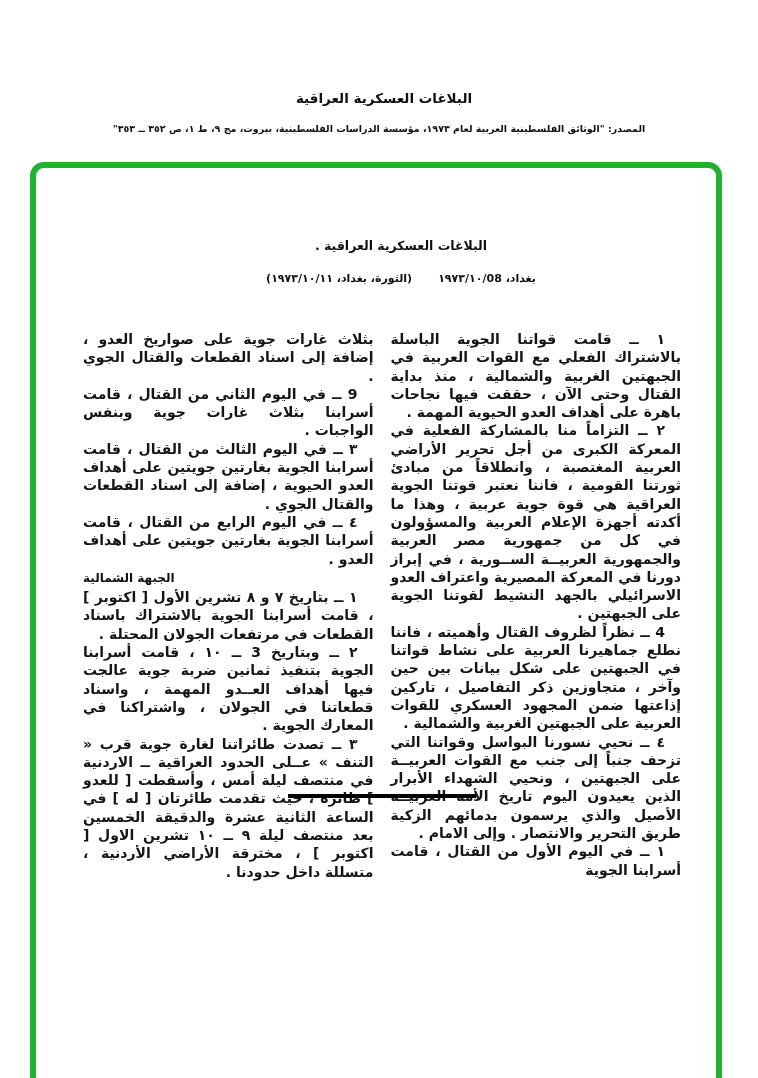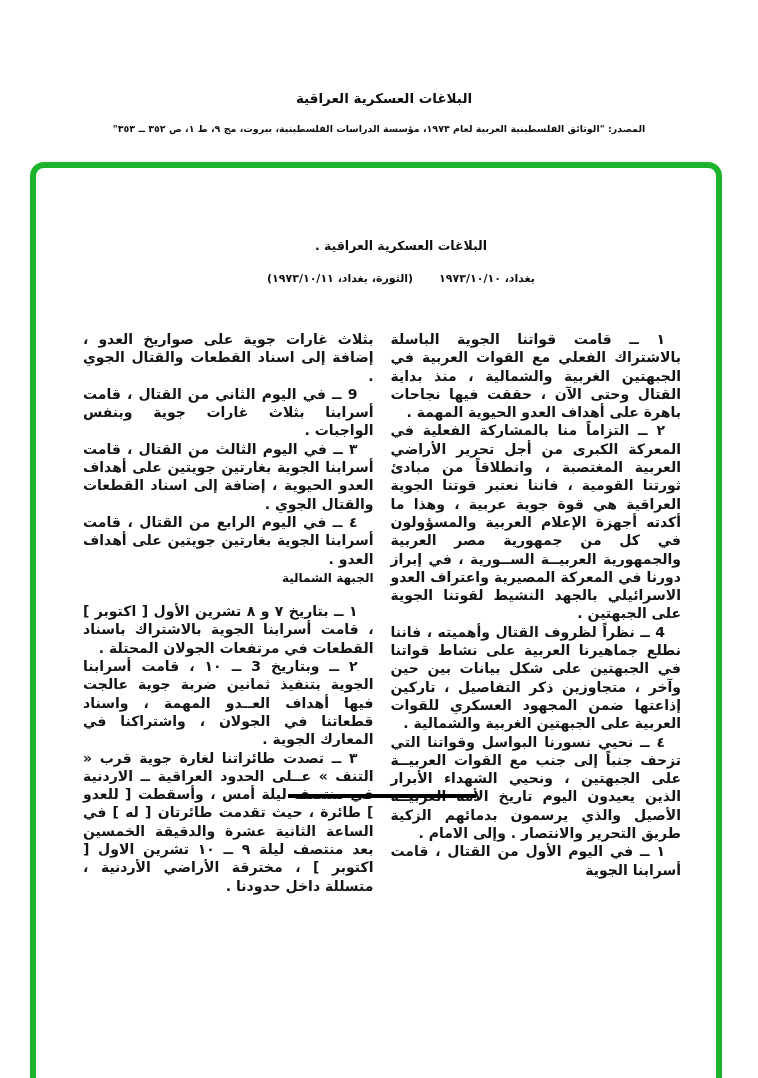--- a/index.html
+++ b/index.html
@@ -57,22 +57,22 @@
   .col{flex:1;min-width:0;}
   .para{
     margin:0;
     font-size:14px;font-weight:700;
     line-height:18.3px;
     text-align:justify;
     color:#151515;
   }
   .para.indent{text-indent:16px;}
   .section-heading{
-    margin:1px 0 15px 0;
-    text-align:right;
+    margin:1px 0 1px 0;
+    text-align:left;
     font-size:12px;font-weight:700;
     line-height:18.3px;
     color:#101010;
   }
   .divider{
     position:absolute;top:626px;left:252px;
     width:188px;height:4px;
     background:#000000;
   }
 </style>
@@ -82,21 +82,21 @@
 <div class="page">
 
   <div class="hdr-title">البلاغات العسكرية العراقية</div>
   <div class="hdr-source">المصدر: "الوثائق الفلسطينية العربية لعام ١٩٧٣، مؤسسة الدراسات الفلسطينية، بيروت، مج ٩، ط ١، ص ٣٥٢ ــ ٣٥٣"</div>
 
   <div class="frame" style="border-color: rgb(30, 179, 45);">
 
     <div class="doc-title">البلاغات العسكرية العراقية .</div>
 
     <div class="dateline">
-      <span>بغداد، ١٩٧٣/١٠/١٠</span>
+      <span>بغداد، ١٩٧٣/١٠/08</span>
       <span>(الثورة، بغداد، ١٩٧٣/١٠/١١)</span>
     </div>
 
     <div class="columns">
 
       <div class="col col-right">
         <p class="para indent">١ ــ قامت قواتنا الجوية الباسلة بالاشتراك الفعلي مع القوات العربية في الجبهتين الغربية والشمالية ، منذ بداية القتال وحتى الآن ، حققت فيها نجاحات باهرة على أهداف العدو الحيوية المهمة .</p>
         <p class="para indent">٢ ــ التزاماً منا بالمشاركة الفعلية في المعركة الكبرى من أجل تحرير الأراضي العربية المغتصبة ، وانطلاقاً من مبادئ ثورتنا القومية ، فاننا نعتبر قوتنا الجوية العراقية هي قوة جوية عربية ، وهذا ما أكدته أجهزة الإعلام العربية والمسؤولون في كل من جمهورية مصر العربية والجمهورية العربيــة الســورية ، في إبراز دورنا في المعركة المصيرية واعتراف العدو الاسرائيلي بالجهد النشيط لقوتنا الجوية على الجبهتين .</p>
         <p class="para indent">4 ــ نظراً لظروف القتال وأهميته ، فاننا نطلع جماهيرنا العربية على نشاط قواتنا في الجبهتين على شكل بيانات بين حين وآخر ، متجاوزين ذكر التفاصيل ، تاركين إذاعتها ضمن المجهود العسكري للقوات العربية على الجبهتين الغربية والشمالية .</p>
         <p class="para indent">٤ ــ نحيي نسورنا البواسل وقواتنا التي تزحف جنباً إلى جنب مع القوات العربيــة على الجبهتين ، ونحيي الشهداء الأبرار الذين يعيدون اليوم تاريخ الأمة العربيــة الأصيل والذي يرسمون بدمائهم الزكية طريق التحرير والانتصار . وإلى الامام .</p>

